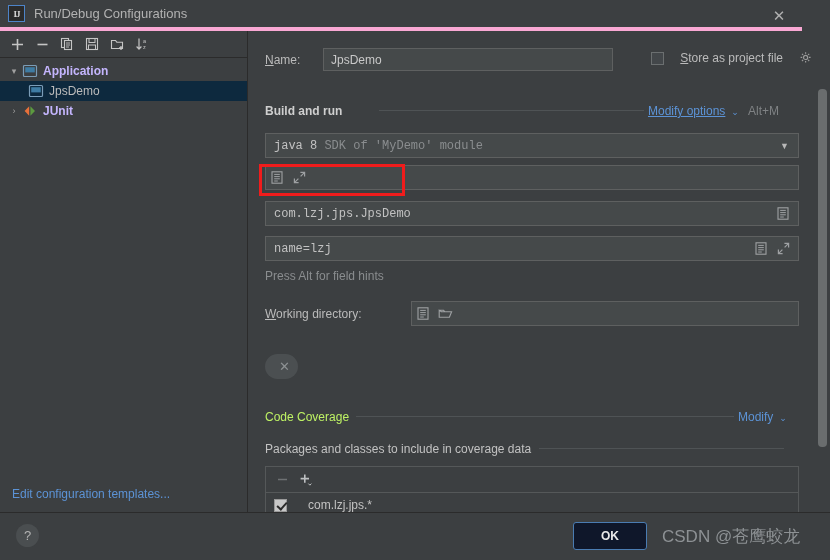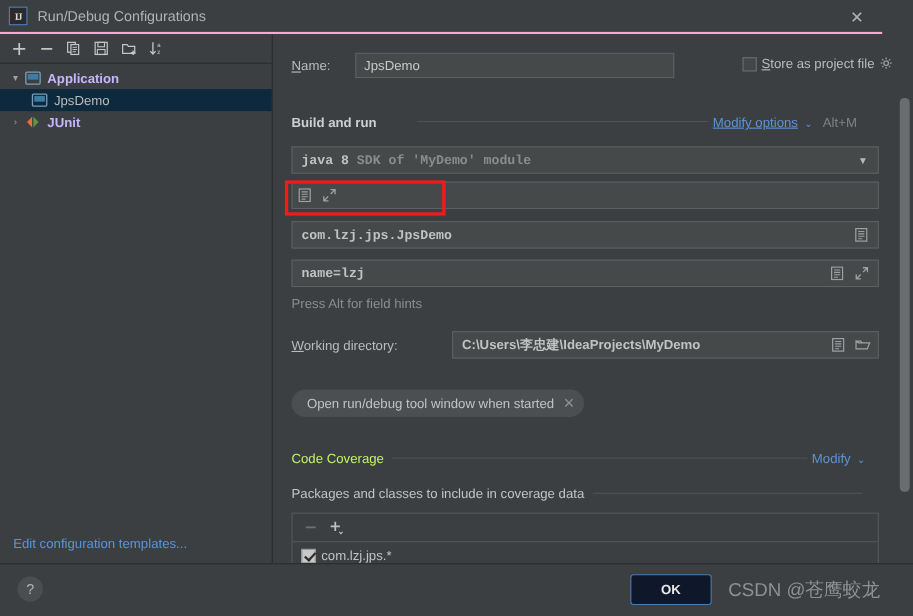--- a/index.html
+++ b/index.html
@@ -9,21 +9,21 @@
     font-family: "Liberation Sans", "DejaVu Sans", sans-serif;
     font-size: 12px;
     color: #bbbbbb;
     overflow: hidden;
   }
   #root { position: relative; width: 830px; height: 560px; background: #3c3f41; }
 
   
   .titlebar {
     position: absolute; left: 0; top: 0; width: 802px; height: 31px;
-    background: #3c3f41; border-bottom: 2px solid #f9a8d4;
+    background: #3c3f41; border-bottom: 4px solid #f9a8d4;
     display: flex; align-items: center;
   }
   .ij-logo {
     width: 17px; height: 17px; margin-left: 8px; margin-right: 9px;
     background: #2b2b2b; border: 1.5px solid #4d84c8;
     display: flex; align-items: center; justify-content: center;
     color: #d8d8d8; font-size: 9px; font-weight: bold; letter-spacing: -1px;
     font-family: "Liberation Serif", serif;
   }
   .title-text { font-size: 13px; color: #b2b2b2; }
@@ -79,21 +79,21 @@
   .name-label u { text-decoration: underline; }
   .input {
     background: #45494a; border: 1px solid #5e6060; color: #c9c9c9;
     height: 23px; padding: 0 7px; line-height: 21px; font-size: 12px;
     font-family: "Liberation Sans", sans-serif;
   }
   .name-input { width: 290px; }
 
   .store-row {
     position: absolute; right: 17px; top: 20px;
-    display: flex; align-items: flex-end; gap: 4px; cursor: pointer;
+    display: flex; align-items: flex-end; gap: 16px; cursor: pointer;
   }
   .cb {
     width: 13px; height: 13px; background: #43474a; border: 1px solid #6b6f70;
     display: inline-block; position: relative; flex: none;
   }
   .cb.checked { background: #c8c8c8; border-color: #9a9a9a; }
   .cb.checked::after {
     content: ""; position: absolute; left: 4px; top: 0px; width: 4px; height: 8px;
     border: solid #2b2b2b; border-width: 0 2px 2px 0; transform: rotate(42deg);
   }
@@ -109,21 +109,21 @@
   .link u { text-decoration: underline; }
   .muted { color: #7f8284; }
 
   .field {
     position: absolute; left: 16px; height: 25px;
     background: #45494a; border: 1px solid #5e6060;
     display: flex; align-items: center;
   }
   .field .ftext {
     flex: 1; padding-left: 8px; color: #c2c2c2; font-size: 12px;
-    white-space: nowrap; overflow: hidden; font-weight: bold;
+    white-space: nowrap; overflow: hidden;
   }
   .mono { font-family: "Liberation Mono", "DejaVu Sans Mono", monospace; font-size: 12px; }
   .fbtn {
     width: 22px; height: 23px; display: flex; align-items: center; justify-content: center;
     cursor: pointer; color: #9ea1a3;
   }
 
   .combo-arrow { margin-right: 9px; color: #b8b8b8; font-size: 9px; cursor: pointer; }
 
   .hint { position: absolute; color: #8a8d8f; font-size: 12px; }
@@ -140,21 +140,21 @@
 
   .cov-box {
     position: absolute; left: 16px; background: #3c3f41;
     border: 1px solid #555859;
   }
   .cov-toolbar {
     height: 26px; display: flex; align-items: center; gap: 10px;
     padding-left: 10px; border-bottom: 1px solid #555859;
   }
   .cov-tb-btn { color: #a8abad; cursor: pointer; display: flex; align-items: center; }
-  .cov-item { height: 24px; display: flex; align-items: center; padding-left: 8px; gap: 5px; }
+  .cov-item { height: 24px; display: flex; align-items: center; padding-left: 8px; gap: 21px; }
   .cov-item-label { color: #c2c2c2; font-size: 12px; }
 
   
   .vscroll {
     position: absolute; right: 3px; top: 58px; width: 9px; height: 358px;
     background: #6a6d6e; border-radius: 4px; cursor: pointer;
   }
 
   
   .bottom-bar {
@@ -345,37 +345,35 @@
           <path d="M7.4 1.4h4.2v4.2M11.6 1.4L7.6 5.4M5.6 11.6H1.4V7.4M1.4 11.6L5.4 7.6" fill="none" stroke="#9ea1a3" stroke-width="1.2"></path>
         </svg>
       </span>
     </div>
 
     <div class="hint" style="left:16px; top:238px;">Press Alt for field hints</div>
 
     <div class="wd-row" style="top:270px;">
       <span class="wd-label"><u>W</u>orking directory:</span>
       <span class="field" style="position:relative; left:0; top:0; width:388px;">
-        <span class="ftext">C:\Users\李忠建\IdeaProjects\MyDemo</span>
         <span class="fbtn">
           <svg width="12" height="13" viewBox="0 0 12 13">
             <rect x="1" y="0.8" width="10" height="11.4" fill="none" stroke="#9ea1a3" stroke-width="1.1"></rect>
             <path d="M3.2 3.4h5.6M3.2 5.6h5.6M3.2 7.8h5.6M3.2 10h3.6" stroke="#9ea1a3" stroke-width="1"></path>
           </svg>
         </span>
         <span class="fbtn" style="margin-right:3px;">
           <svg width="15" height="13" viewBox="0 0 15 13">
             <path d="M1.2 3.2h4.3l1.2 1.5H13M1.2 3.2v7h10.2l2.2-5.5H3.4z" fill="none" stroke="#9ea1a3" stroke-width="1.1"></path>
           </svg>
         </span>
       </span>
     </div>
 
     <div class="chip" style="left:16px; top:323px;">
-      <span>Open run/debug tool window when started</span>
       <span class="chip-x">✕</span>
     </div>
 
     <div class="sec-title" style="left:16px; top:379px; font-weight:normal; color:#bef264;">Code Coverage</div>
     <div class="sec-line" style="left:107px; top:385px; width:378px;"></div>
     <div class="link" style="position:absolute; left:489px; top:379px;">
       <span>Modify</span>
       <span style="font-size:9px;">&nbsp;⌄</span>
     </div>
 

